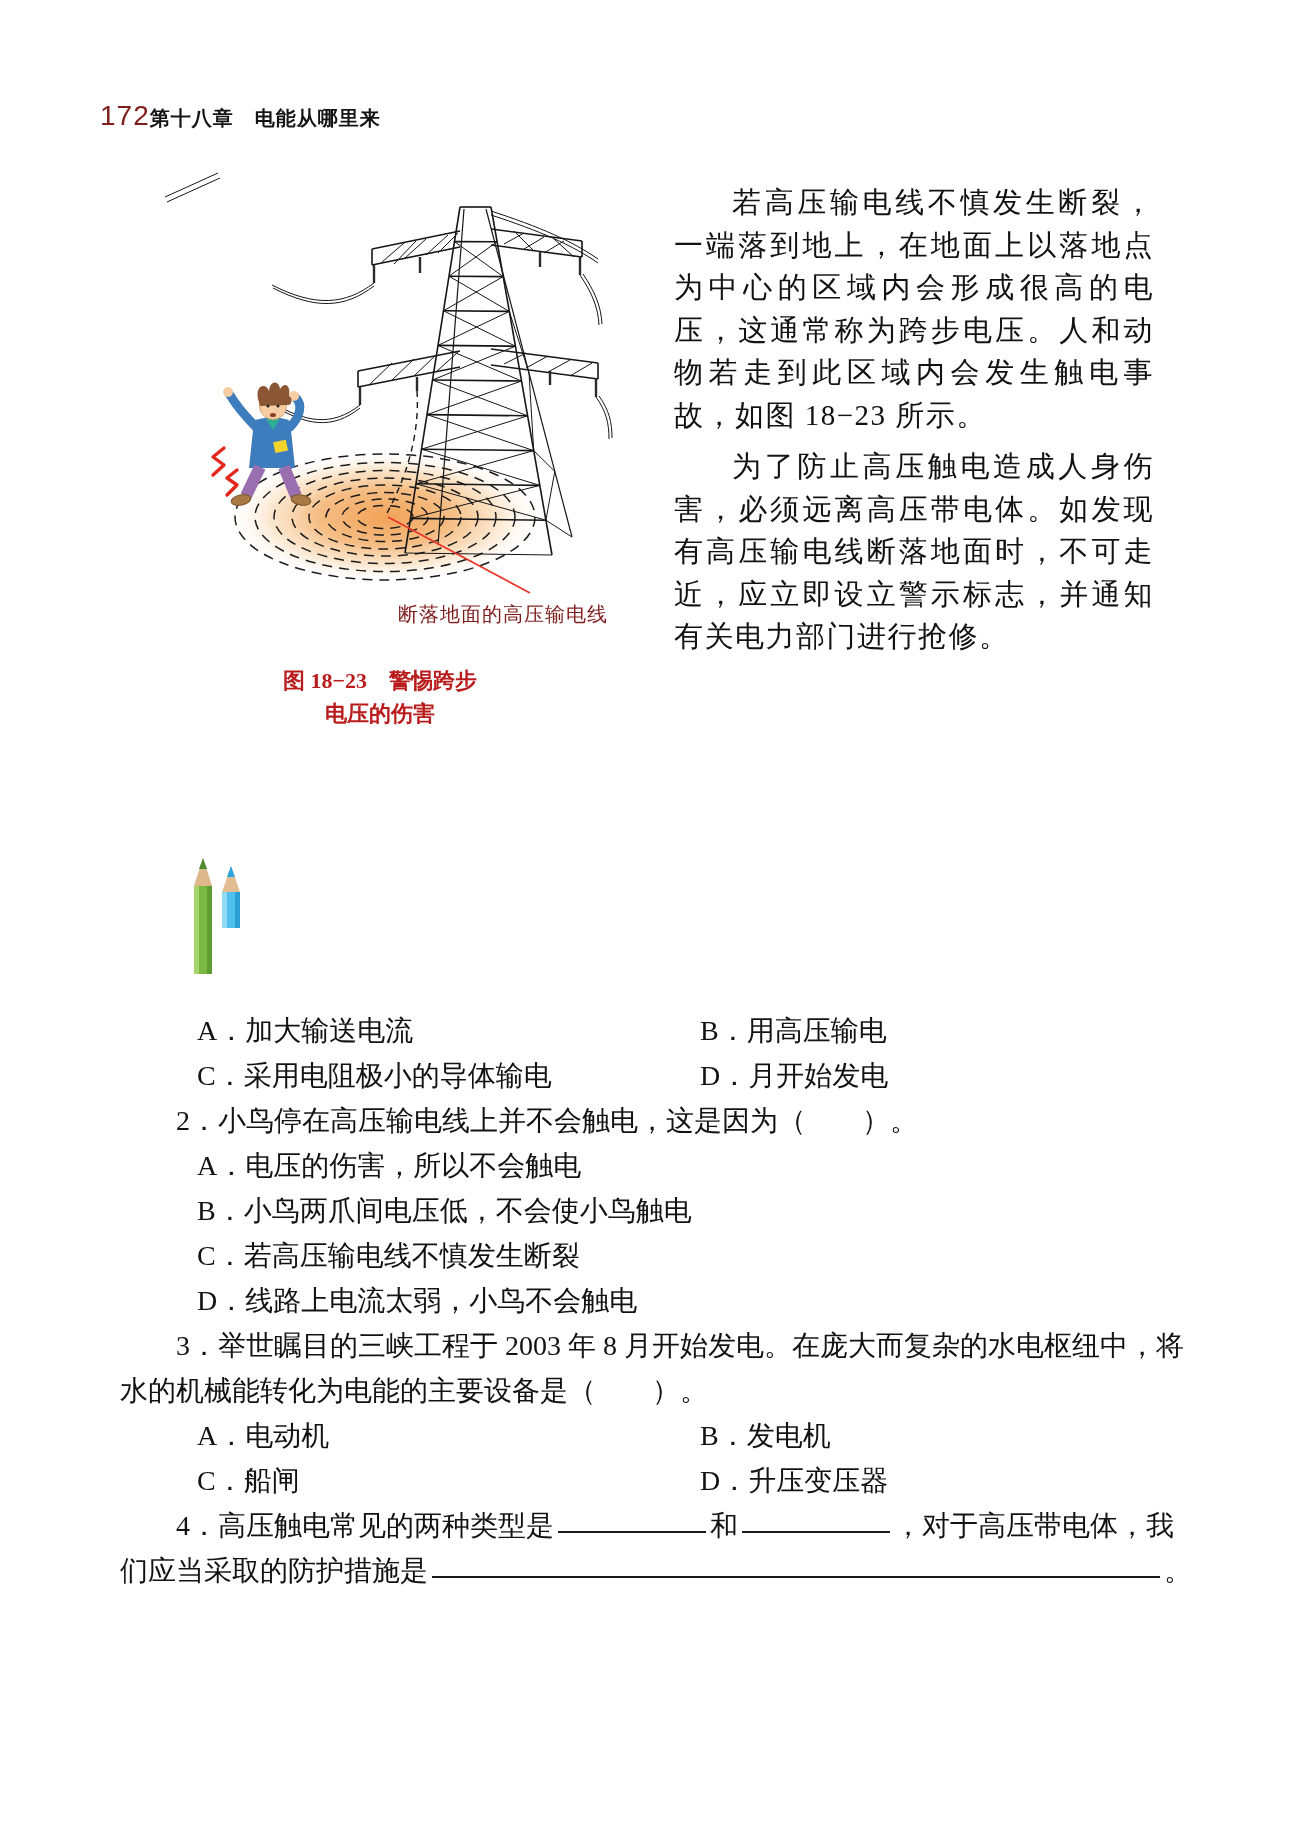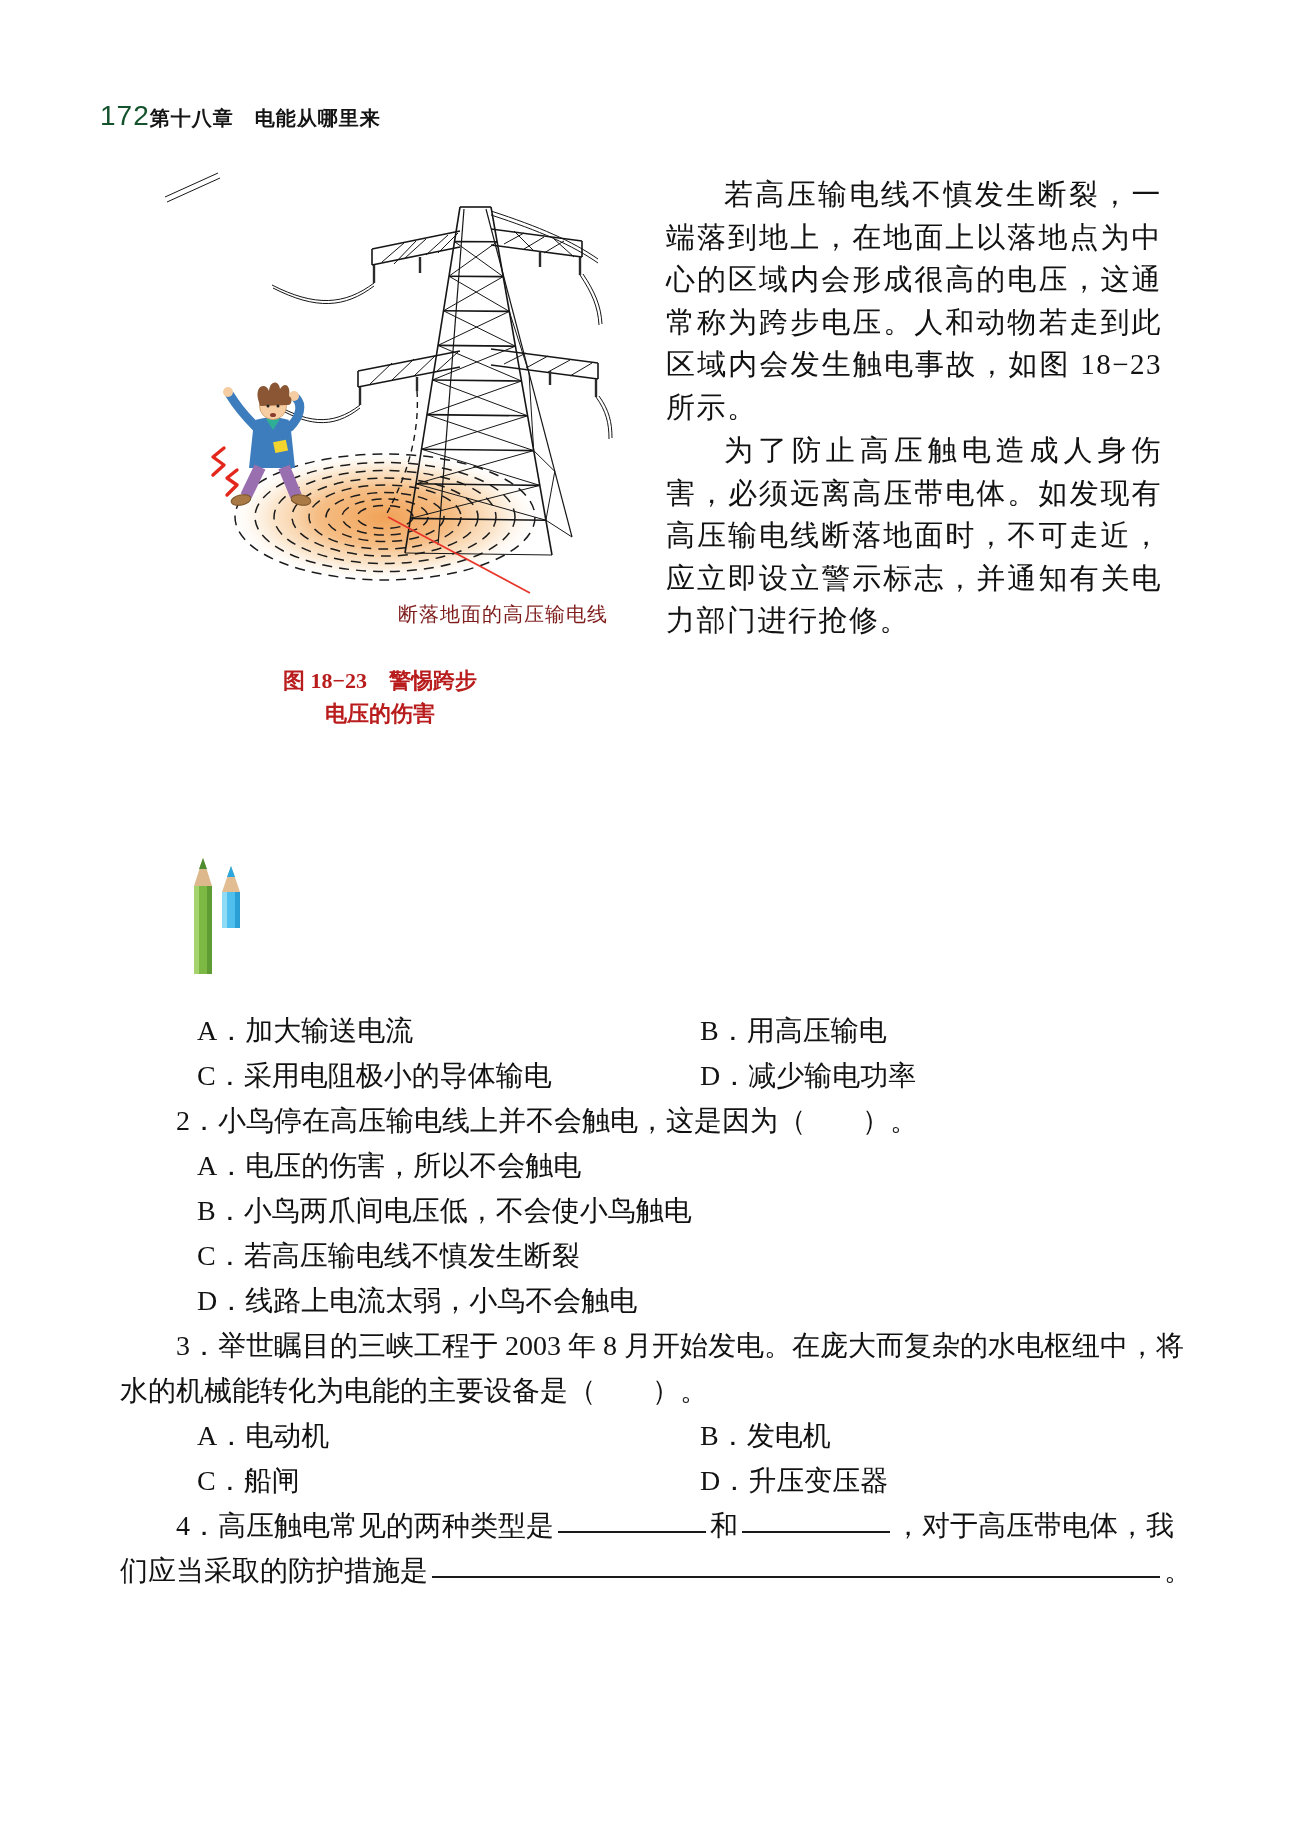--- a/index.html
+++ b/index.html
@@ -2,33 +2,33 @@
 <html><head>
 <meta charset="utf-8">
 <style>
   html,body{margin:0;padding:0;background:#ffffff;}
   .page{position:relative;width:1303px;height:1842px;background:#fff;overflow:hidden;
         font-family:"Liberation Serif","DejaVu Serif",serif;color:#121212;}
 
   
   .hdr{position:absolute;top:100px;left:100px;display:flex;align-items:baseline;
        font-family:"Liberation Sans","DejaVu Sans",sans-serif;}
-  .hdr-num{font-size:28px;color:#14532d;letter-spacing:1px;text-align:right;}
+  .hdr-num{font-size:28px;color:#7f1d1d;letter-spacing:1px;text-align:right;}
   .hdr-chap{font-size:20px;font-weight:bold;color:#141414;letter-spacing:1px;}
 
   
   .fig-svg{position:absolute;left:120px;top:165px;}
   .fig-label{position:absolute;left:398px;top:601px;font-size:20px;color:#7f1d1d;letter-spacing:1px;}
   .fig-cap{position:absolute;left:190px;top:664px;width:380px;text-align:center;
            font-weight:bold;font-size:22px;line-height:33px;color:#b91c1c;}
 
   
   .col{position:absolute;left:665px;top:172px;width:498px;font-size:29px;line-height:42.5px;
        text-align:justify;letter-spacing:1.5px;}
-  .col p{margin:1px;text-indent:2em;}
+  .col p{margin:9px;text-indent:2em;}
 
   
   .banner{position:absolute;left:120px;top:926px;width:1043px;height:45px;
           background:linear-gradient(to right,#8cc6a1 0%,#a9d5bd 35%,#c6e3d8 70%,#d8ece6 100%);}
   .banner-title{position:absolute;left:110px;top:3px;font-family:"Liberation Sans","DejaVu Sans",sans-serif;
           font-size:31px;font-weight:bold;color:#ffffff;letter-spacing:4px;}
   .pencil{position:absolute;}
   .pencil-blue{left:214px;top:864px;}
   .pencil-green{left:186px;top:856px;}
 
@@ -207,21 +207,21 @@
     <rect x="8" y="30" width="5" height="88" fill="#a5d36e"></rect>
     <rect x="21" y="30" width="5" height="88" fill="#5f9c33"></rect>
   </svg>
 
   <div class="qs">
 
     <div class="opt2">
       <span>A．加大输送电流</span>
       <span>B．用高压输电</span>
       <span>C．采用电阻极小的导体输电</span>
-      <span>D．减少输电功率</span>
+      <span>D．月开始发电</span>
     </div>
 
     <div class="q-stem">2．小鸟停在高压输电线上并不会触电，这是因为（　　）。</div>
     <div class="opt1">
       <div>A．电压的伤害，所以不会触电</div>
       <div>B．小鸟两爪间电压低，不会使小鸟触电</div>
       <div>C．若高压输电线不慎发生断裂</div>
       <div>D．线路上电流太弱，小鸟不会触电</div>
     </div>
 

